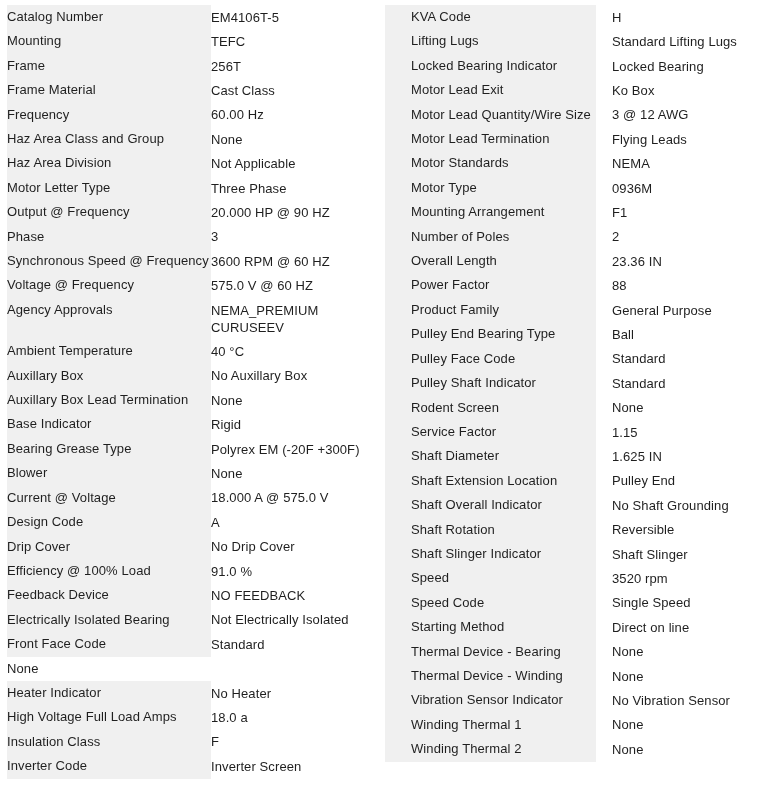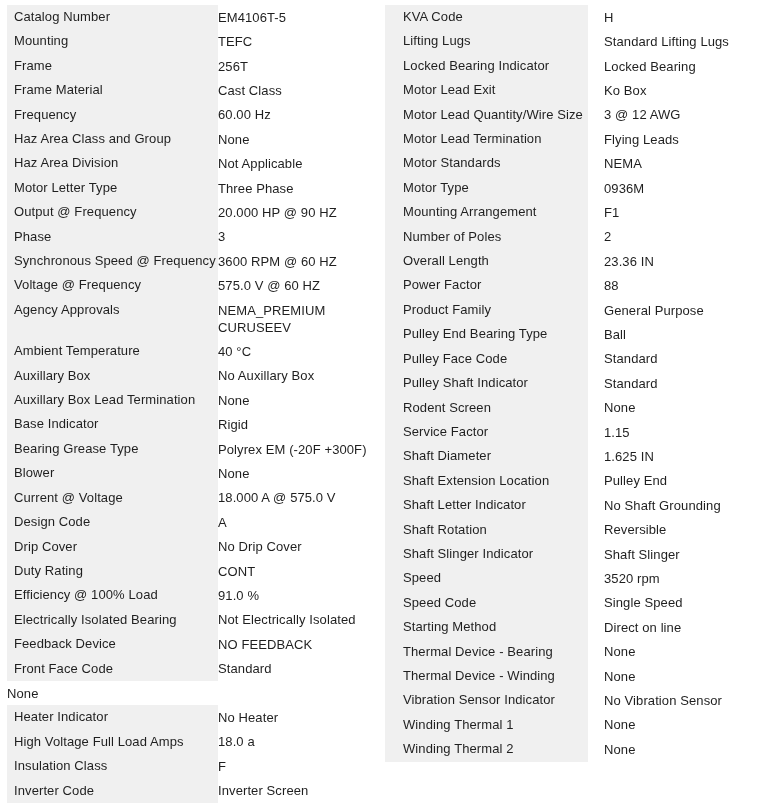--- a/index.html
+++ b/index.html
@@ -19,22 +19,22 @@
   .spec-row { display: flex; align-items: flex-start; min-height: 24.4px; }
   .spec-label {
     background: #f0f0f0;
     line-height: 24.4px;
     align-self: stretch;
     flex: 0 0 auto;
     letter-spacing: 0.1px;
     white-space: nowrap;
     overflow: hidden;
   }
-  .left  .spec-label { width: 204px; padding-left: 7px; }
-  .right .spec-label { width: 185px; padding-left: 18px; }
+  .left  .spec-label { width: 204px; }
+  .right .spec-label { width: 185px; padding-left: 26px; }
   .spec-value {
     line-height: 17px;
     padding-top: 3.7px;
     padding-bottom: 3.7px;
     white-space: pre-line;
     letter-spacing: 0.1px;
   }
   .left  .spec-value { margin-left: 0; }
   .right .spec-value { margin-left: 16px; }
 </style>
@@ -126,36 +126,32 @@
       </div>
       <div class="spec-row">
         <div class="spec-label">Design Code</div>
         <div class="spec-value">A</div>
       </div>
       <div class="spec-row">
         <div class="spec-label">Drip Cover</div>
         <div class="spec-value">No Drip Cover</div>
       </div>
       <div class="spec-row">
-        <div class="spec-label">Duty Rating</div>
-        <div class="spec-value">CONT</div>
-      </div>
-      <div class="spec-row">
         <div class="spec-label">Efficiency @ 100% Load</div>
         <div class="spec-value">91.0 %</div>
       </div>
       <div class="spec-row">
+        <div class="spec-label">Feedback Device</div>
+        <div class="spec-value">NO FEEDBACK</div>
+      </div>
+      <div class="spec-row">
         <div class="spec-label">Electrically Isolated Bearing</div>
         <div class="spec-value">Not Electrically Isolated</div>
       </div>
       <div class="spec-row">
-        <div class="spec-label">Feedback Device</div>
-        <div class="spec-value">NO FEEDBACK</div>
-      </div>
-      <div class="spec-row">
         <div class="spec-label">Front Face Code</div>
         <div class="spec-value">Standard</div>
       </div>
       <div class="spec-row">
         <div class="spec-value">None</div>
       </div>
       <div class="spec-row">
         <div class="spec-label">Heater Indicator</div>
         <div class="spec-value">No Heater</div>
       </div>
@@ -247,21 +243,21 @@
       </div>
       <div class="spec-row">
         <div class="spec-label">Shaft Diameter</div>
         <div class="spec-value">1.625 IN</div>
       </div>
       <div class="spec-row">
         <div class="spec-label">Shaft Extension Location</div>
         <div class="spec-value">Pulley End</div>
       </div>
       <div class="spec-row">
-        <div class="spec-label">Shaft Letter Indicator</div>
+        <div class="spec-label">Shaft Overall Indicator</div>
         <div class="spec-value">No Shaft Grounding</div>
       </div>
       <div class="spec-row">
         <div class="spec-label">Shaft Rotation</div>
         <div class="spec-value">Reversible</div>
       </div>
       <div class="spec-row">
         <div class="spec-label">Shaft Slinger Indicator</div>
         <div class="spec-value">Shaft Slinger</div>
       </div>

